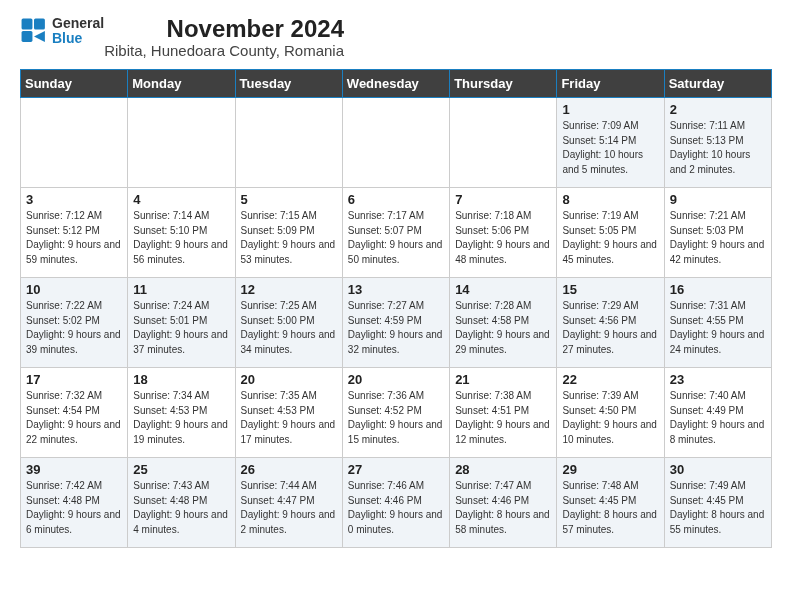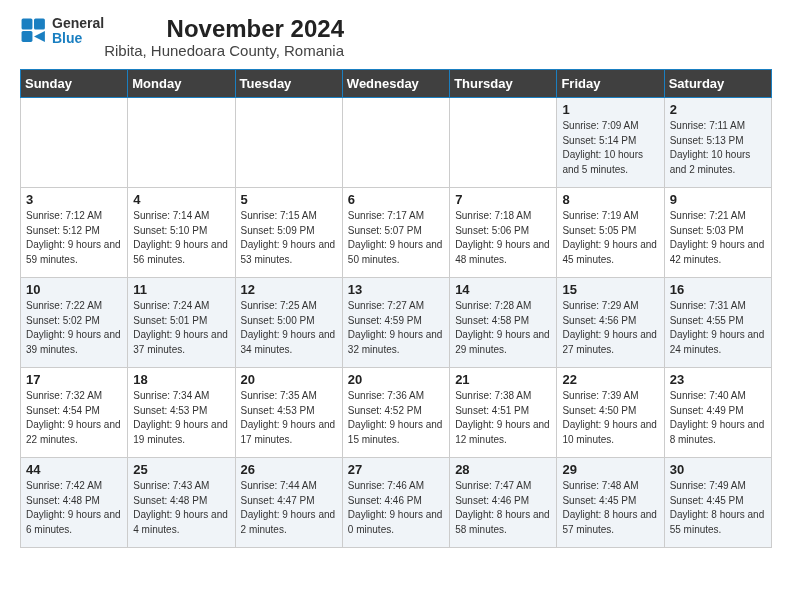--- a/index.html
+++ b/index.html
@@ -272,21 +272,21 @@
         </td>
         <td>
           <span class="day-num">23</span>
           <div class="day-info" style="white-space: pre-line;">Sunrise: 7:40 AM
 Sunset: 4:49 PM
 Daylight: 9 hours and 8 minutes.</div>
         </td>
       </tr>
       <tr>
         <td>
-          <span class="day-num">44</span>
+          <span class="day-num">39</span>
           <div class="day-info" style="white-space: pre-line;">Sunrise: 7:42 AM
 Sunset: 4:48 PM
 Daylight: 9 hours and 6 minutes.</div>
         </td>
         <td>
           <span class="day-num">25</span>
           <div class="day-info" style="white-space: pre-line;">Sunrise: 7:43 AM
 Sunset: 4:48 PM
 Daylight: 9 hours and 4 minutes.</div>
         </td>

